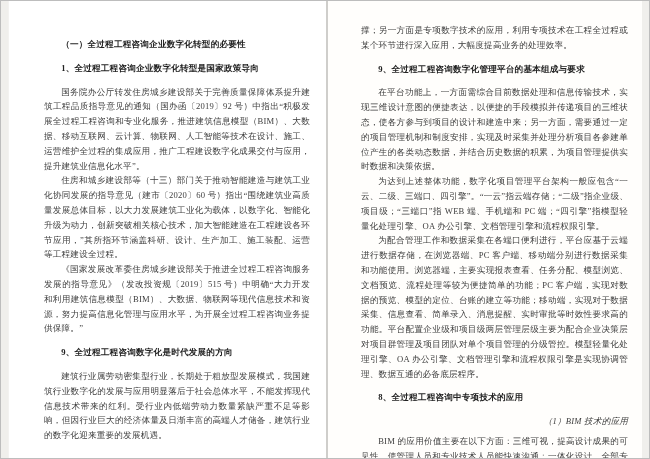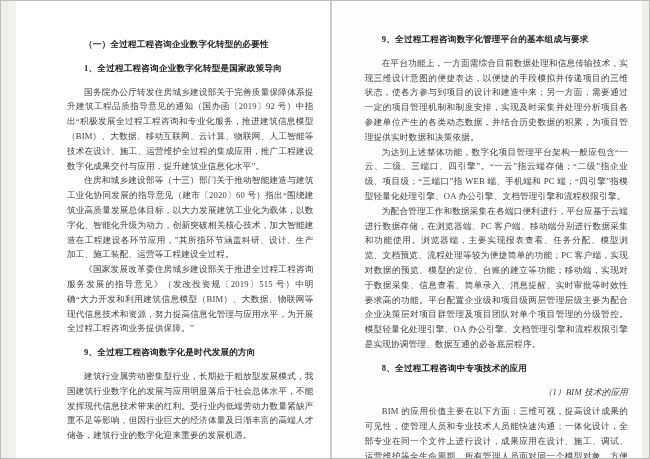--- a/index.html
+++ b/index.html
@@ -15,22 +15,22 @@
   }
   .page{
     box-sizing:border-box;
     background:#ffffff;
     height:100%;
     overflow:hidden;
     color:#3d3d3d;
   }
   .page-left{
     width:318px;
-    margin-left:8px;
-    padding:27px 16px 8px 51px;
+    margin-left:1px;
+    padding:27px 16px 8px 35px;
   }
   .page-right{
     width:315px;
     padding:22px 14px 8px 33px;
     background:#fffefc;
   }
   .page-divider{
     width:2px;
     background:#cfcecb;
     height:100%;
@@ -72,20 +72,21 @@
       <p class="h">（一）全过程工程咨询企业数字化转型的必要性</p>
       <p class="h">1、全过程工程咨询企业数字化转型是国家政策导向</p>
       <p class="p">国务院办公厅转发住房城乡建设部关于完善质量保障体系提升建筑工程品质指导意见的通知（国办函〔2019〕92 号）中指出“积极发展全过程工程咨询和专业化服务，推进建筑信息模型（BIM）、大数据、移动互联网、云计算、物联网、人工智能等技术在设计、施工、运营维护全过程的集成应用，推广工程建设数字化成果交付与应用，提升建筑业信息化水平”。</p>
       <p class="p">住房和城乡建设部等（十三）部门关于推动智能建造与建筑工业化协同发展的指导意见（建市〔2020〕60 号）指出“围绕建筑业高质量发展总体目标，以大力发展建筑工业化为载体，以数字化、智能化升级为动力，创新突破相关核心技术，加大智能建造在工程建设各环节应用，”其所指环节涵盖科研、设计、生产加工、施工装配、运营等工程建设全过程。</p>
       <p class="p">《国家发展改革委住房城乡建设部关于推进全过程工程咨询服务发展的指导意见》（发改投资规〔2019〕515 号）中明确“大力开发和利用建筑信息模型（BIM）、大数据、物联网等现代信息技术和资源，努力提高信息化管理与应用水平，为开展全过程工程咨询业务提供保障。”</p>
       <p class="h">9、全过程工程咨询数字化是时代发展的方向</p>
       <p class="p">建筑行业属劳动密集型行业，长期处于粗放型发展模式，我国建筑行业数字化的发展与应用明显落后于社会总体水平，不能发挥现代信息技术带来的红利。受行业内低端劳动力数量紧缺严重不足等影响，但因行业巨大的经济体量及日渐丰富的高端人才储备，建筑行业的数字化迎来重要的发展机遇。</p>
     </div>
   <div class="page-divider"></div>
   <div class="page page-right" id="rightPage">
+      <p class="pc">撑；另一方面是专项数字技术的应用，利用专项技术在工程全过程或某个环节进行深入应用，大幅度提高业务的处理效率。</p>
       <p class="h">9、全过程工程咨询数字化管理平台的基本组成与要求</p>
       <p class="p">在平台功能上，一方面需综合目前数据处理和信息传输技术，实现三维设计意图的便捷表达，以便捷的手段模拟并传递项目的三维状态，使各方参与到项目的设计和建造中来；另一方面，需要通过一定的项目管理机制和制度安排，实现及时采集并处理分析项目各参建单位产生的各类动态数据，并结合历史数据的积累，为项目管理提供实时数据和决策依据。</p>
       <p class="p">为达到上述整体功能，数字化项目管理平台架构一般应包含“一云、二级、三端口、四引擎”。“一云”指云端存储；“二级”指企业级、项目级；“三端口”指 WEB 端、手机端和 PC 端；“四引擎”指模型轻量化处理引擎、OA 办公引擎、文档管理引擎和流程权限引擎。</p>
       <p class="p">为配合管理工作和数据采集在各端口便利进行，平台应基于云端进行数据存储，在浏览器端、PC 客户端、移动端分别进行数据采集和功能使用。浏览器端，主要实现报表查看、任务分配、模型浏览、文档预览、流程处理等较为便捷简单的功能；PC 客户端，实现对数据的预览、模型的定位、台账的建立等功能；移动端，实现对于数据采集、信息查看、简单录入、消息提醒、实时审批等时效性要求高的功能。平台配置企业级和项目级两层管理层级主要为配合企业决策层对项目群管理及项目团队对单个项目管理的分级管控。模型轻量化处理引擎、OA 办公引擎、文档管理引擎和流程权限引擎是实现协调管理、数据互通的必备底层程序。</p>
       <p class="h">8、全过程工程咨询中专项技术的应用</p>
       <p class="s">（1）BIM 技术的应用</p>
       <p class="p">BIM 的应用价值主要在以下方面：三维可视，提高设计成果的可见性，使管理人员和专业技术人员能快速沟通；一体化设计，全部专业在同一个文件上进行设计，成果应用在设计、施工、调试、运营维护等全生命周期，所有管理人员面对同一个模型对象，方便协同；标准化，通过对 BIM 标准模块数据库的应用，可实现项目设计、施工、运维的高度标准化；可集成，BIM 数据协同平台与项目数字化协调平台可集成，实现数据协同与共享。目前，BIM 应用主要以设计为起点，贯穿项目全程，有大量成功案例，技术应用较成熟。</p>
     </div>
   <div class="edge-strip"></div>
 </div>

